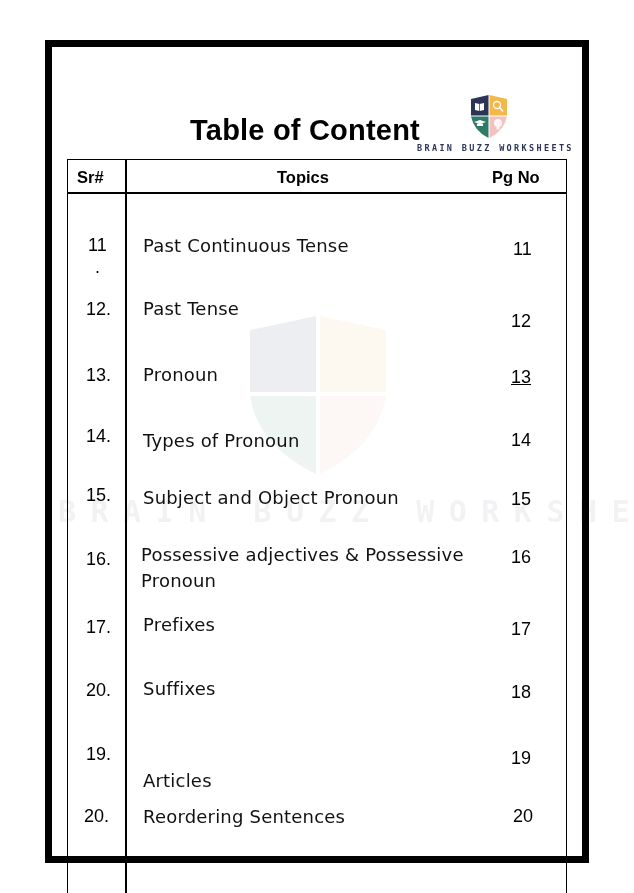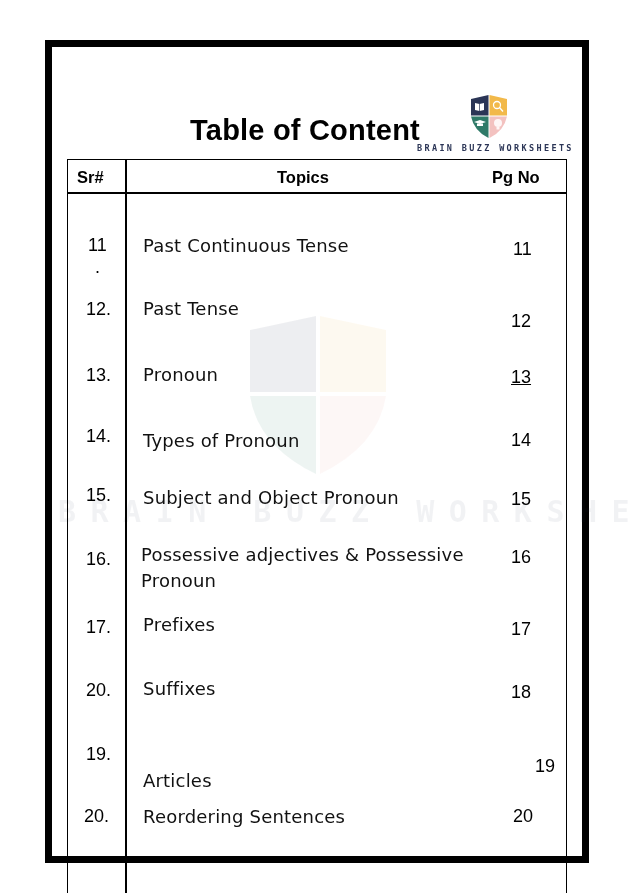--- a/index.html
+++ b/index.html
@@ -140,21 +140,21 @@
 
   <div class="row" style="top:520px;">
     <span class="sr">20.</span>
     <span class="topic" style="top:-4px;">Suffixes</span>
     <span class="pg" style="top:2px;">18</span>
   </div>
 
   <div class="row" style="top:584px;">
     <span class="sr">19.</span>
     <span class="topic" style="top:-4px;margin-top:28px;">Articles</span>
-    <span class="pg" style="top:12px;margin-left:24px;">19</span>
+    <span class="pg" style="top:4px;">19</span>
   </div>
 
   <div class="row" style="top:646px;">
     <span class="sr" style="left:16px;">20.</span>
     <span class="topic" style="top:-2px;">Reordering Sentences</span>
     <span class="pg" style="left:445px; top:0px;">20</span>
   </div>
 </div>
 
 </body></html>

